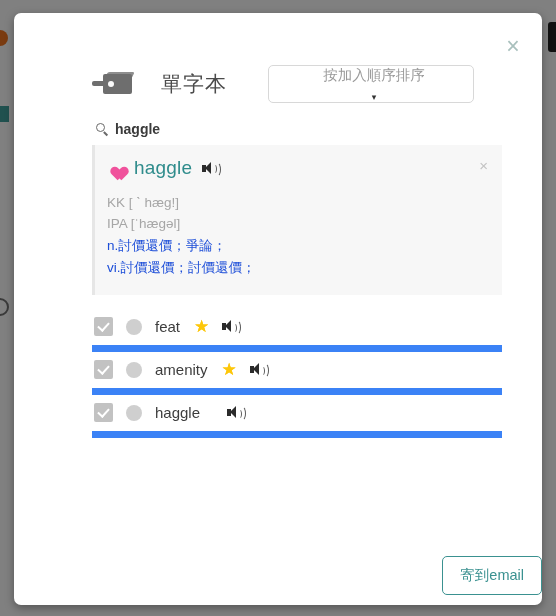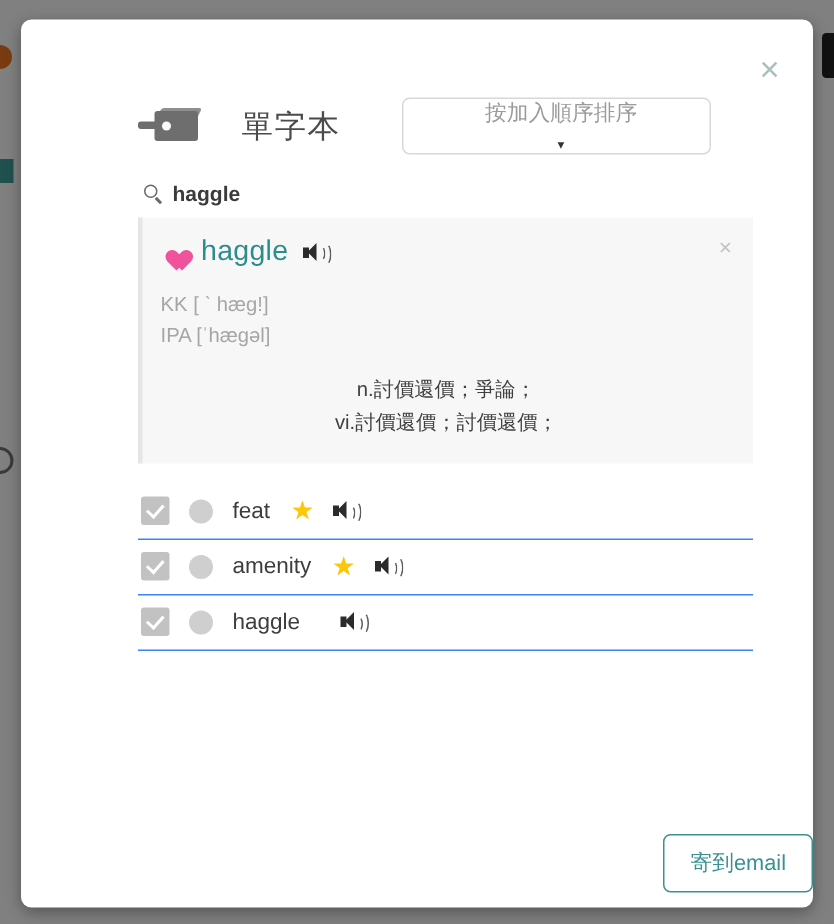--- a/index.html
+++ b/index.html
@@ -289,35 +289,33 @@
     cursor: pointer;
   }
 
   .phonetics {
     margin-top: 14px;
     font-size: 13.5px;
     line-height: 1.55;
     color: #a6a6a6;
   }
   .definitions {
-    margin-top: 14px;
     font-size: 13.5px;
     line-height: 1.62;
-    color: #404040;
-    text-align: center;
+    color: #1d4ed8;
   }
 
   
   .word-list { margin-top: 14px; }
   .word-row {
     display: flex;
     align-items: center;
     gap: 13px;
     height: 36px;
-    border-bottom: 1px solid #3b82f6;
+    border-bottom: 7px solid #3b82f6;
     padding: 0 0 0 2px;
   }
   .chk {
     width: 19px;
     height: 19px;
     background: #c2c2c2;
     border-radius: 2px;
     flex: 0 0 auto;
     position: relative;
     cursor: pointer;

